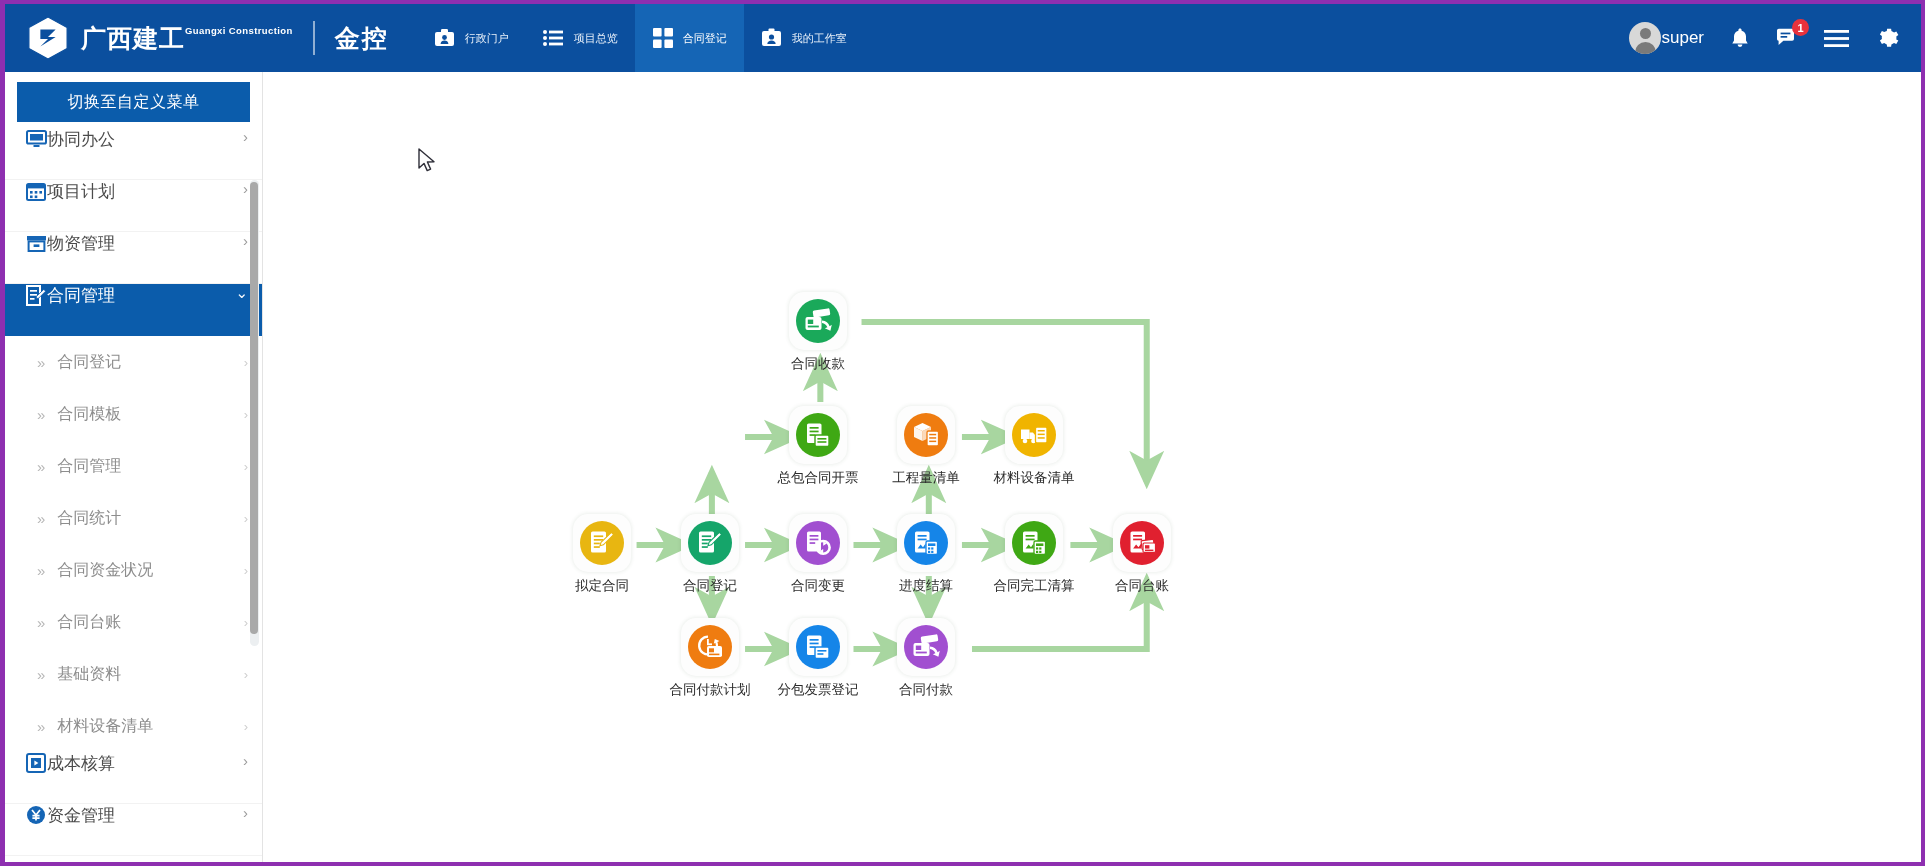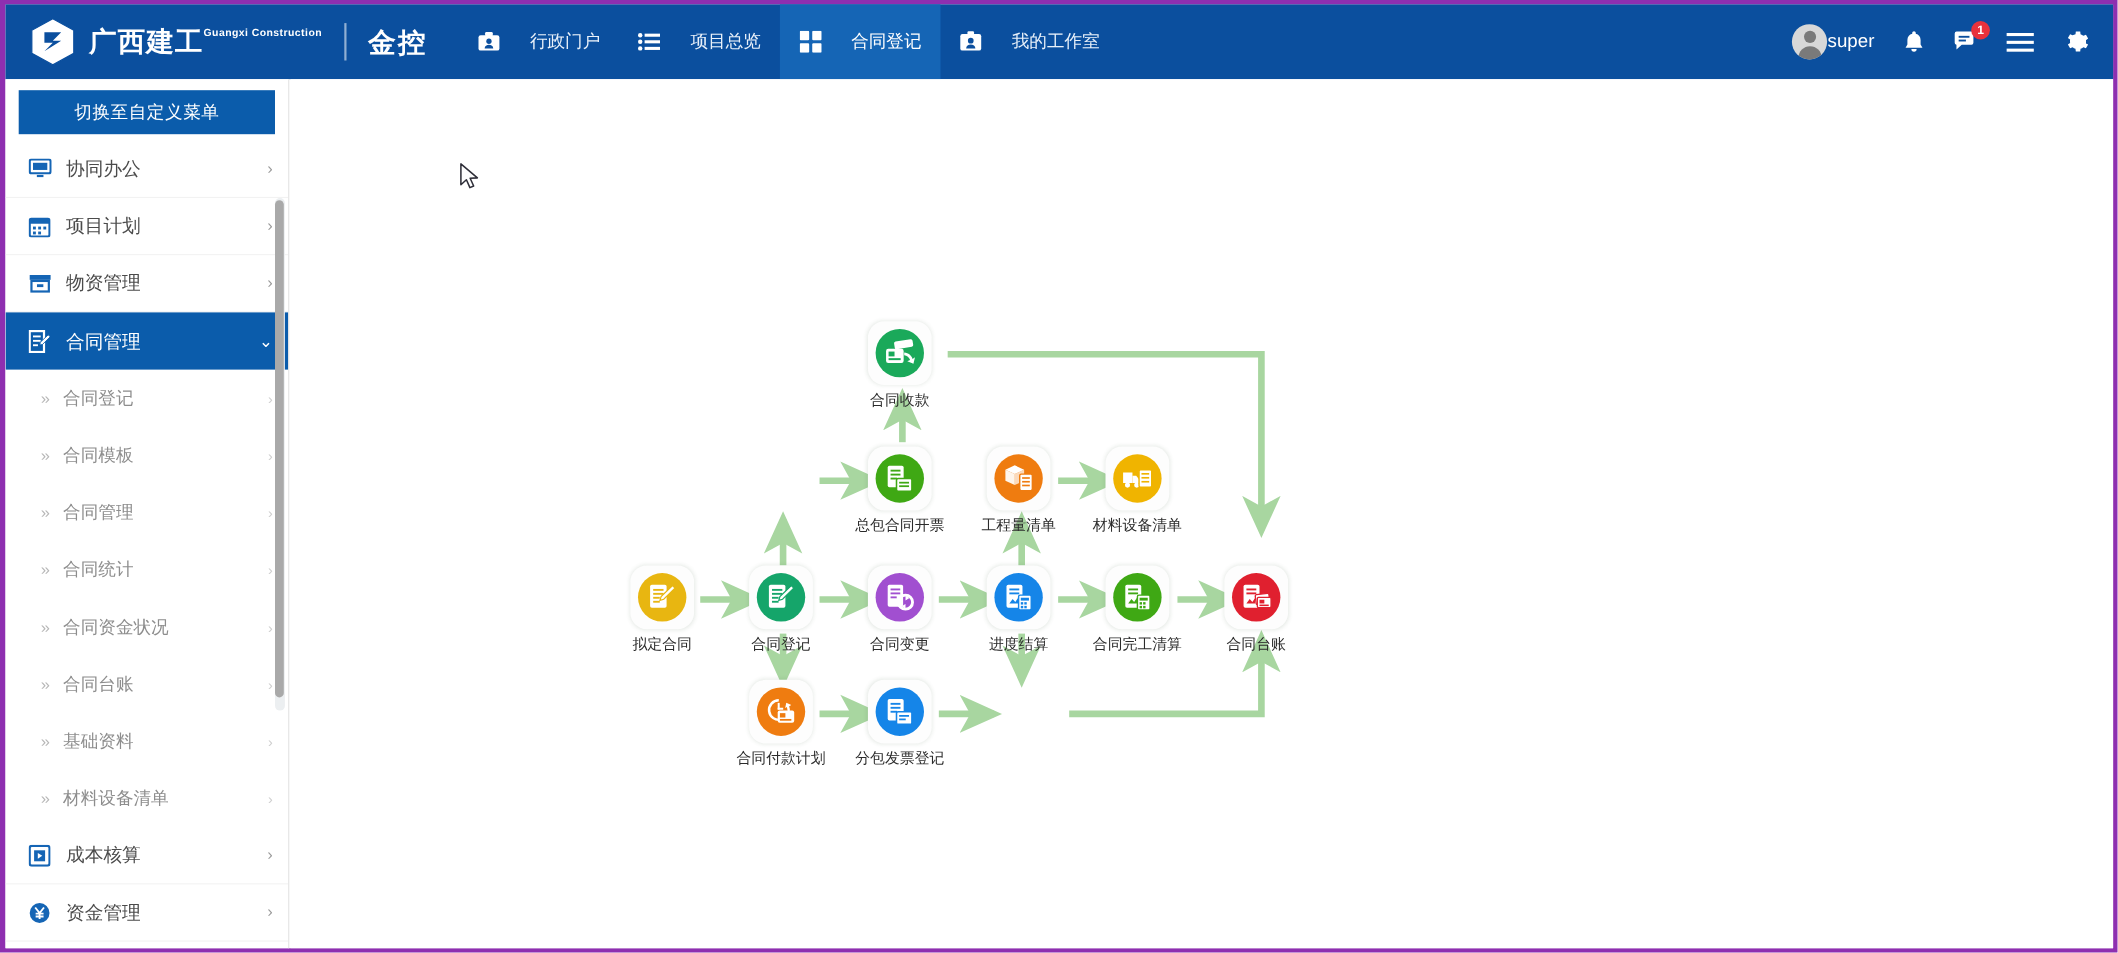--- a/index.html
+++ b/index.html
@@ -19,22 +19,22 @@
   .brand { display: flex; align-items: center; padding-left: 22px; }
   .logo-mark { width: 42px; height: 44px; margin-right: 12px; }
   .brand-cn { color: #fff; font-size: 25px; font-weight: bold; letter-spacing: 1px; line-height: 1.05; }
   .brand-en { color: #fff; font-size: 9.5px; letter-spacing: .4px; font-weight: bold; }
   .brand-text { display: flex; justify-content: center; }
   .brand-sep { width: 2px; height: 34px; background: rgba(255,255,255,.55); margin: 0 20px; }
   .brand-sub { color: #fff; font-size: 25px; font-weight: bold; letter-spacing: 2px; }
 
   .nav { display: flex; align-items: stretch; height: 68px; margin-left: 28px; }
   .nav-item {
-    display: flex; align-items: center; gap: 26px; padding: 0 17px;
-    color: #e9f1fa; font-size: 16px; cursor: pointer; white-space: nowrap; text-align: right;
+    display: flex; align-items: center; gap: 9px; padding: 0 17px;
+    color: #e9f1fa; font-size: 11px; cursor: pointer; white-space: nowrap; text-align: right;
   }
   .nav-item.active { background: #1565b5; color: #fff; }
   .nav-ico { display: inline-flex; width: 22px; height: 22px; align-items: center; justify-content: center; }
 
   .header-right { margin-left: auto; display: flex; align-items: center; padding-right: 22px; gap: 26px; }
   .avatar-wrap { display: flex; align-items: center; cursor: pointer; }
   .avatar {
     width: 32px; height: 32px; border-radius: 50%; background: #d8d8d8;
     position: relative; overflow: hidden; flex: none;
   }
@@ -55,22 +55,22 @@
     position: absolute; left: 5px; top: 72px; width: 258px; bottom: 4px;
     background: #fff; border-right: 1px solid #e3e3e3; overflow: hidden;
   }
   .switch-btn {
     margin: 10px 12px 6px 12px; height: 40px; background: #0b5cab; color: #fff;
     display: flex; align-items: center; justify-content: center;
     font-size: 16px; cursor: pointer; letter-spacing: .5px;
   }
   .menu { position: relative; }
   .menu-item {
-    height: 52px; display: flex; align-items: center; padding: 0 14px 0 20px;
-    cursor: pointer; color: #4b4b4b; font-size: 17px; gap: 13px;
+    height: 52px; display: flex; align-items: flex-start; padding: 0 14px 0 20px;
+    cursor: pointer; color: #4b4b4b; font-size: 17px; 
     border-bottom: 1px solid #f2f2f2;
   }
   .menu-item .m-ico { width: 22px; height: 22px; display:flex; align-items:center; justify-content:center; flex:none; }
   .menu-item .m-label { flex: 1; }
   .menu-item .chev { color: #9b9b9b; font-size: 15px; }
   .menu-item.active { background: #0b5cab; color: #fff; border-bottom: none; }
   .menu-item.active .chev { color: #fff; }
 
   .sub-item {
     height: 52px; display: flex; align-items: center; padding: 0 14px 0 32px;
@@ -593,19 +593,33 @@
               <rect x="4.6" y="12.2" width="6" height="1.7" fill="#1585e8"></rect>
               <rect x="10" y="13" width="14" height="11.5" rx="1.5" fill="#fff" stroke="#1585e8" stroke-width="1.4"></rect>
               <rect x="12.4" y="16" width="9" height="1.6" fill="#1585e8"></rect>
               <rect x="12.4" y="19.2" width="6" height="1.6" fill="#1585e8"></rect>
             </svg>
         </div>
       </div>
       <div class="caption">分包发票登记</div>
     </div>
 
+    <div class="node" style="left:608px; top:546px;">
+      <div class="tile">
+        <div class="disc" style="background:#a14fd0;">
+          <svg width="28" height="26" viewBox="0 0 28 26">
+              <rect x="9" y="1.5" width="17" height="7" rx="1.6" fill="#fff" transform="rotate(-9 17 5)"></rect>
+              <rect x="1.5" y="9" width="16" height="13" rx="2" fill="#fff"></rect>
+              <rect x="3.8" y="11.6" width="5.4" height="4.4" fill="#a14fd0"></rect>
+              <rect x="3.8" y="17.6" width="11" height="1.8" fill="#a14fd0"></rect>
+              <path d="M18 12.5c4 .3 6.6 2.6 7.6 5.8l2.2-1.6-1.4 6-5.6-2.4 2.6-1.1c-.9-2.3-2.8-3.9-5.4-4.3z" fill="#fff"></path>
+            </svg>
+        </div>
+      </div>
+      <div class="caption">合同付款</div>
+    </div>
 
   </div>
 
   <svg class="cursor" width="22" height="28" viewBox="0 0 22 28" style="left:154px; top:76px;">
     <path d="M1 1 L1 20 L6 15.4 L9.2 22.6 L12.6 21.1 L9.4 14 L16 13.7 Z" fill="#fdfdfd" stroke="#2e2e38" stroke-width="1.4" stroke-linejoin="round"></path>
   </svg>
 </div>
 
 </body></html>

